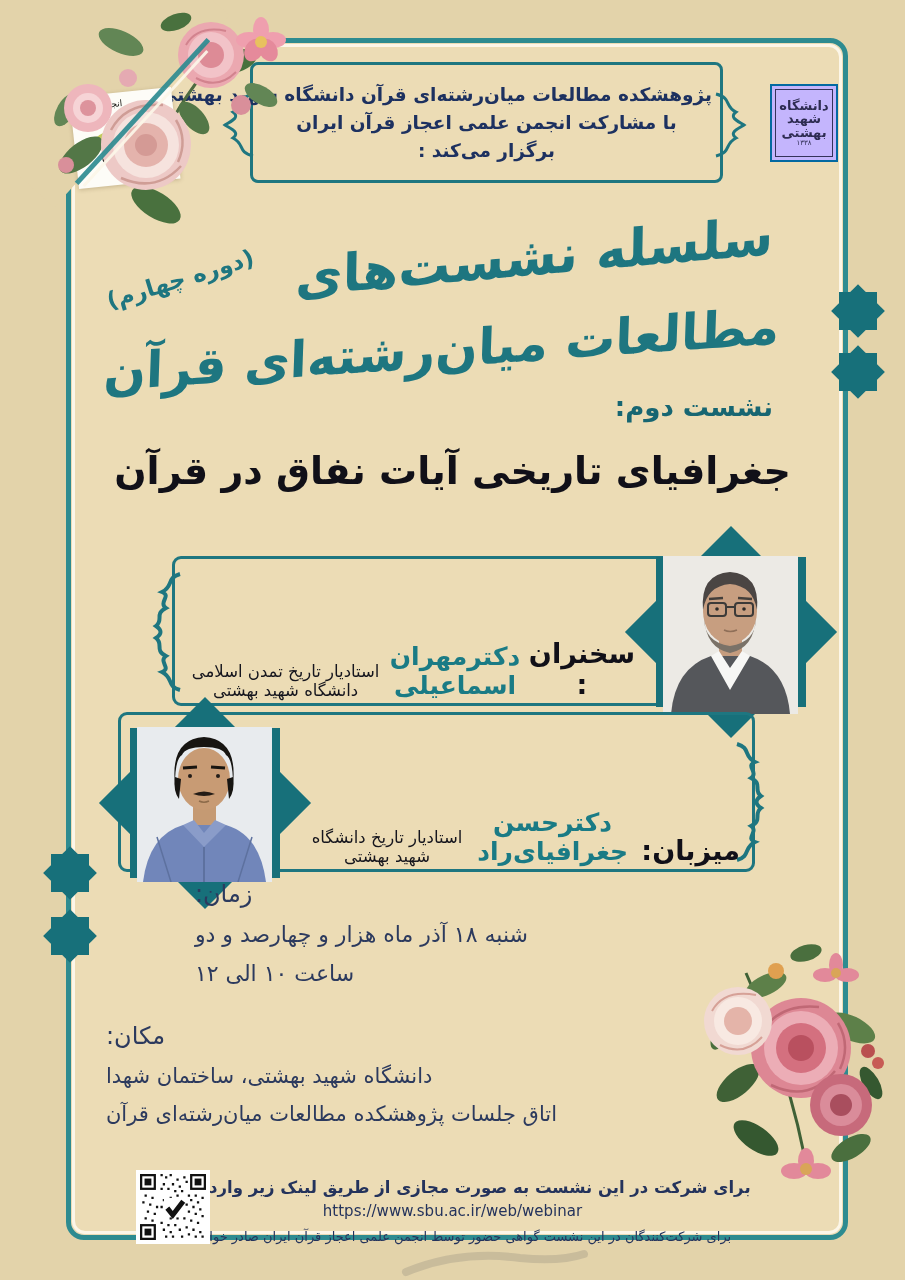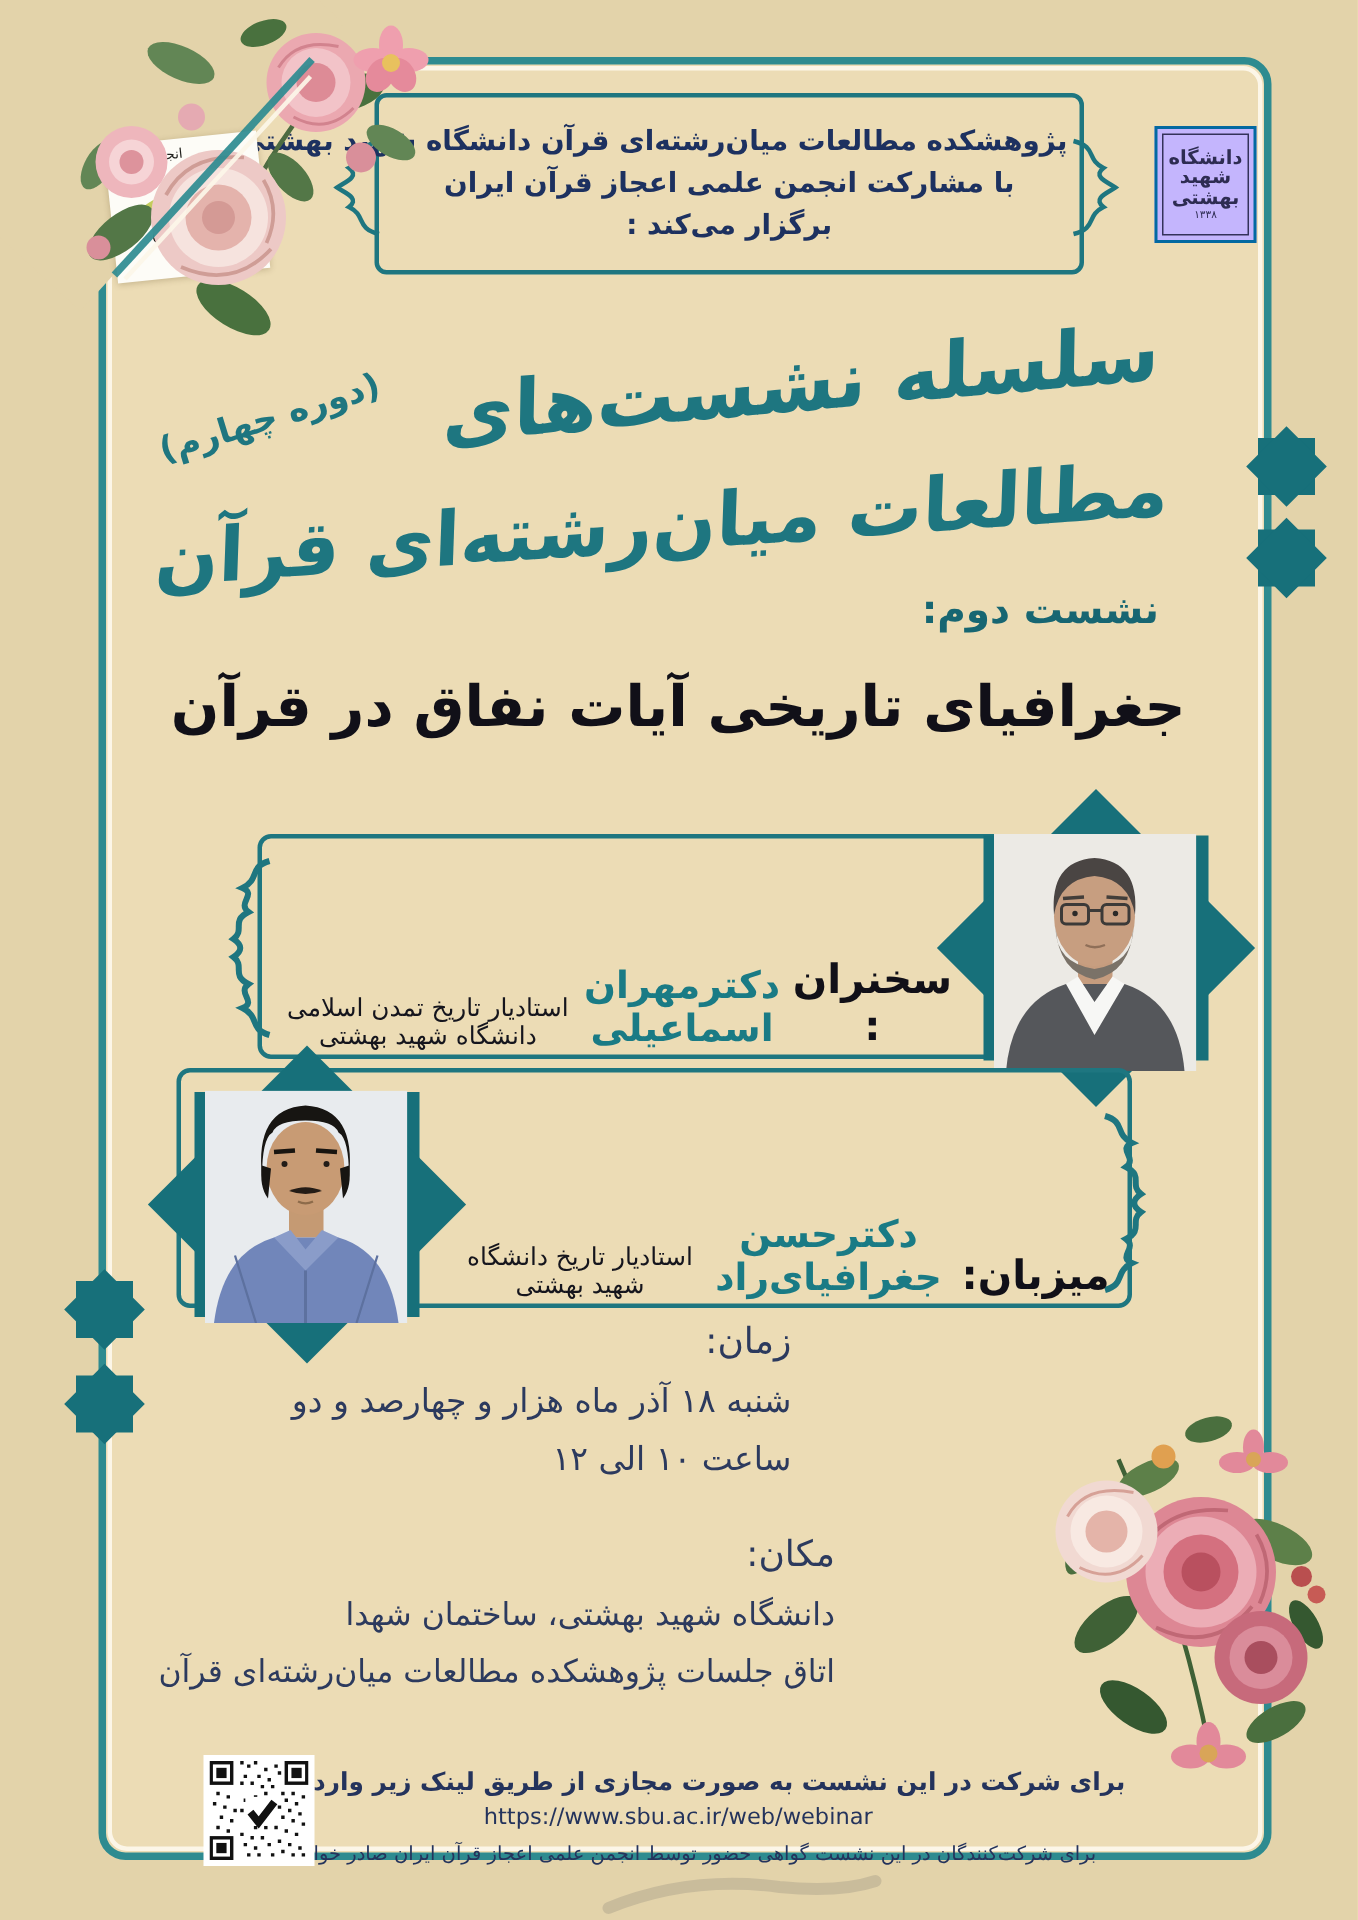--- a/index.html
+++ b/index.html
@@ -58,21 +58,21 @@
   .host-box{left:118px;top:712px;width:637px;height:160px}
   .ptexts{display:flex;align-items:flex-end;justify-content:center;text-align:center}
   .plabel{font-size:27px;font-weight:bold;color:var(--ink)}
   .pname{font-size:25px;font-weight:bold;color:var(--name-teal)}
   .prole{font-size:16.5px;font-weight:normal;color:#15151d}
   .photo{overflow:hidden}
   .photo svg{display:block;width:100%;height:100%}
   .scallop svg{width:36px;height:120px}
   .flip{transform:scaleX(-1)}
   
-  .info-block{color:var(--body-text);text-align:right}
+  .info-block{color:var(--body-text);text-align:left}
   .info-block .lbl{font-size:24px;margin-bottom:14px}
   .info-block .ln{font-size:22px;margin-bottom:14px}
   .venue-block .ln{font-size:21px}
   
   .foot{left:105px;width:695px;text-align:center;color:#24335c}
   .f1{top:1178px;font-size:16.5px;font-weight:600}
   .f2{top:1202px;font-size:15px;direction:ltr}
   .f3{top:1229px;font-size:13px}
   .qr{left:136px;top:1170px;width:74px;height:74px;background:#fff;padding:4px}
   .qr svg{width:100%;height:100%}

